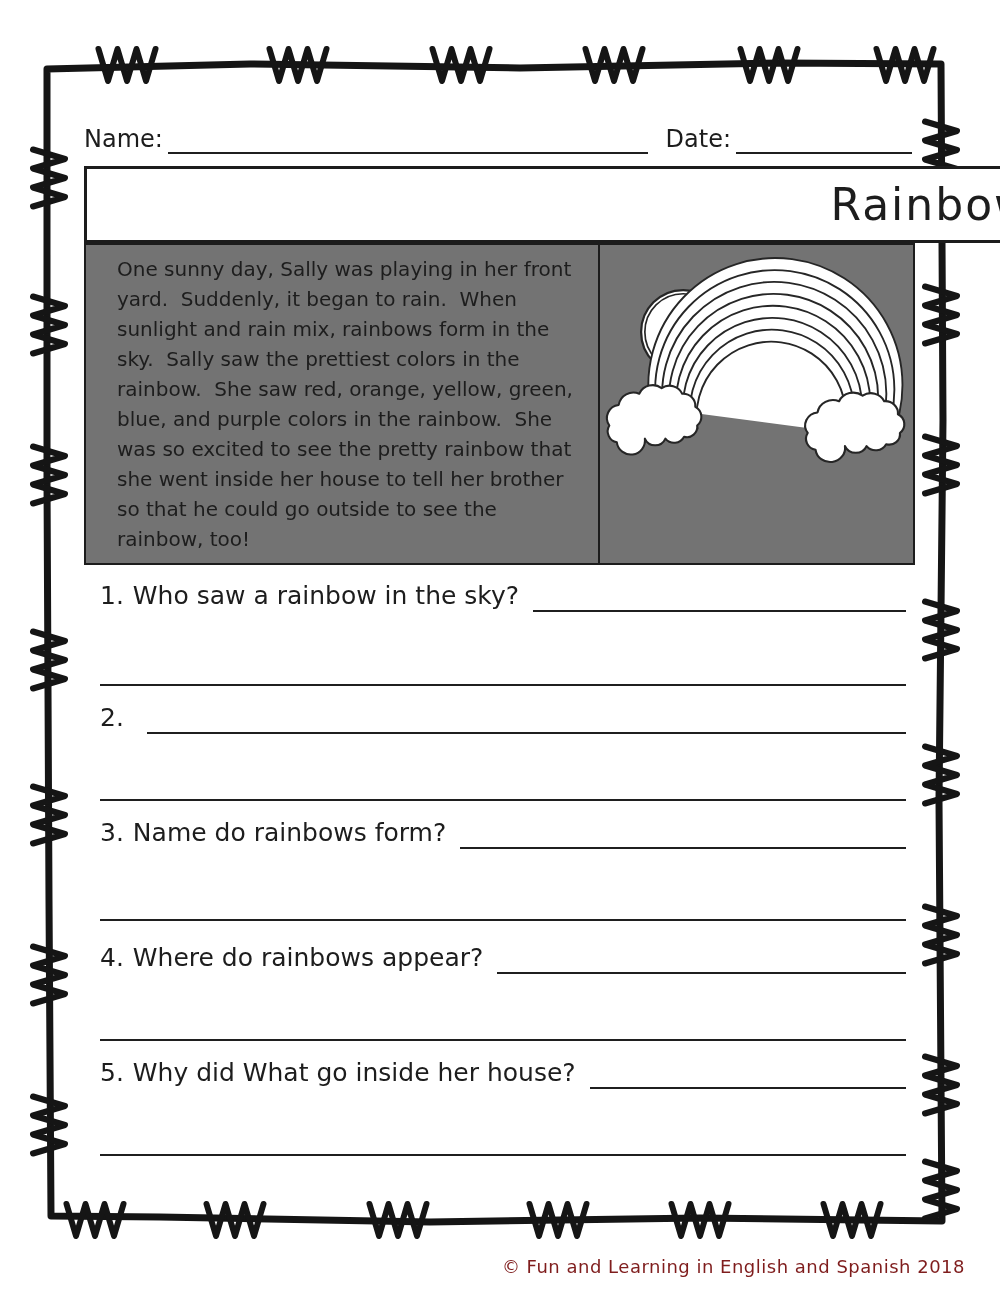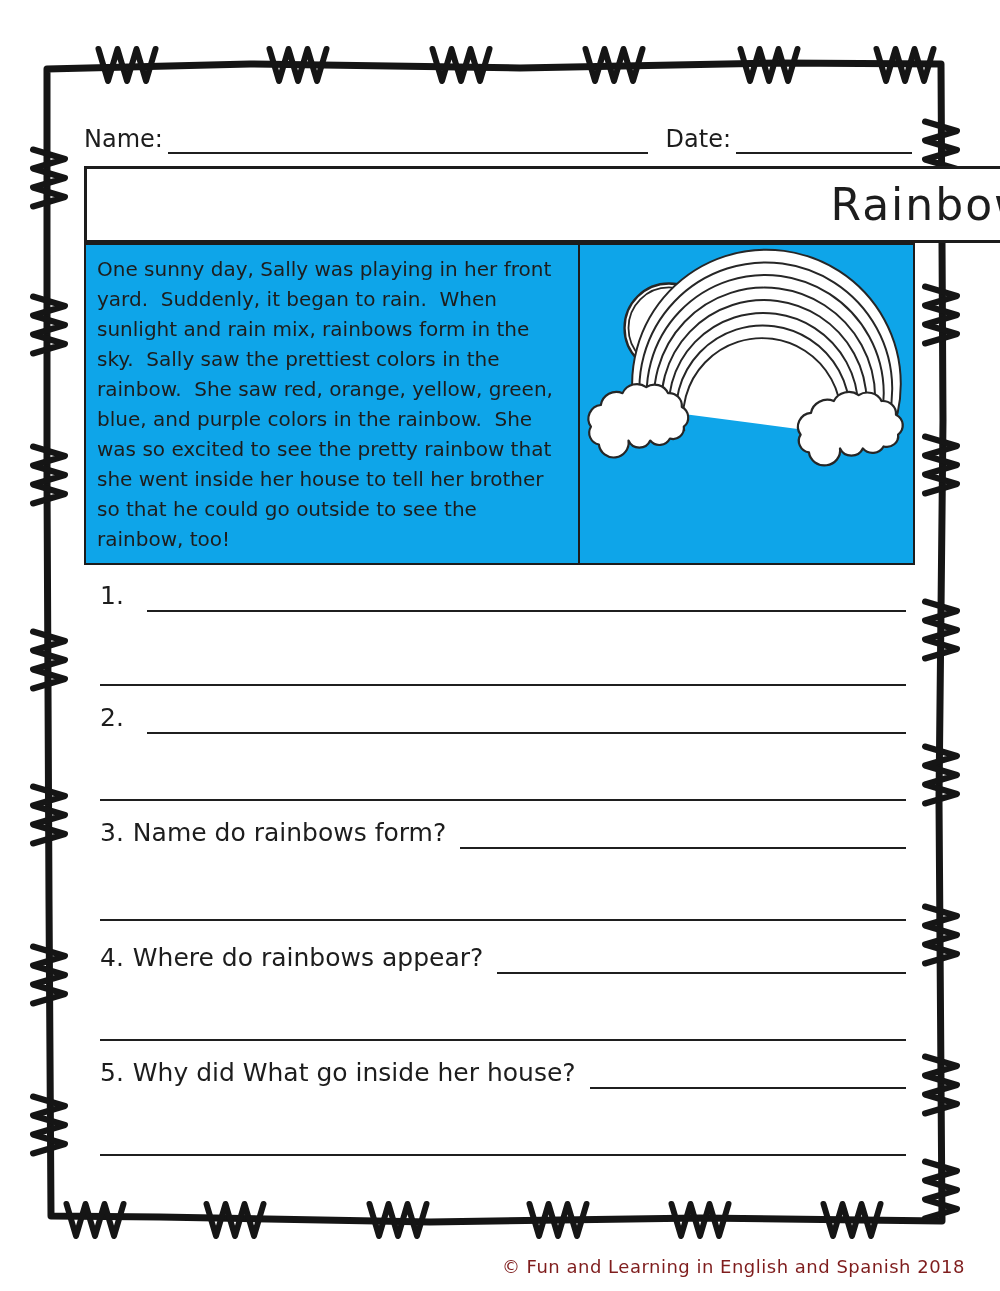--- a/index.html
+++ b/index.html
@@ -21,21 +21,21 @@
   .date-label{margin-left:18px;}
   .date-blank{width:176px;margin-left:5px;height:30px;}
 
   .title-box{
     position:absolute;left:84px;top:166px;width:976px;height:77px;
     border:3px solid #1c1c1c;display:flex;align-items:center;justify-content:flex-end;
     font-size:44px;letter-spacing:2px;background:#fff;
   }
   .passage-box{
     position:absolute;left:84px;top:243px;width:831px;height:322px;
-    border:2.5px solid #1c1c1c;display:flex;background:#0ea5e9;
+    border:2.5px solid #1c1c1c;display:flex;background:#737373;padding-left:20px;
   }
   .passage-text{
     width:494px;border-right:2.5px solid #1c1c1c;
     padding:9px 10px 8px 11px;font-size:20px;line-height:30px;white-space:pre-wrap;
   }
   .passage-art{flex:1;position:relative;}
   .passage-art svg{position:absolute;left:0;top:0;width:100%;height:100%;}
 
   .q-row{
     position:absolute;left:100px;width:806px;height:40px;
@@ -134,20 +134,21 @@
           </g>
           <g transform="translate(216,140) scale(1.05,1)">
             <path d="M 14 70 a 12 12 0 0 1 -8 -18 a 14 14 0 0 1 10 -22 a 16 16 0 0 1 22 -12 a 16 16 0 0 1 24 -6 a 15 15 0 0 1 22 6 a 13 13 0 0 1 14 14 a 12 12 0 0 1 2 20 a 11 11 0 0 1 -14 12 a 12 12 0 0 1 -20 2 a 12 12 0 0 1 -22 0 a 11 11 0 0 1 -30 4 z" fill="#ffffff" stroke="#262626" stroke-width="2.2" stroke-linejoin="round"></path>
           </g>
         </svg>
       </div>
     </div>
 
     <div class="q-row" style="top:572px">
       <span class="qnum">1.</span>
+      <span class="qtext">Who saw a rainbow in the sky?</span>
       <div class="blank q-blank"></div>
     </div>
     <div class="cont-line" style="top:684px"></div>
 
     <div class="q-row" style="top:694px">
       <span class="qnum">2.</span>
       <div class="blank q-blank"></div>
     </div>
     <div class="cont-line" style="top:799px"></div>
 

